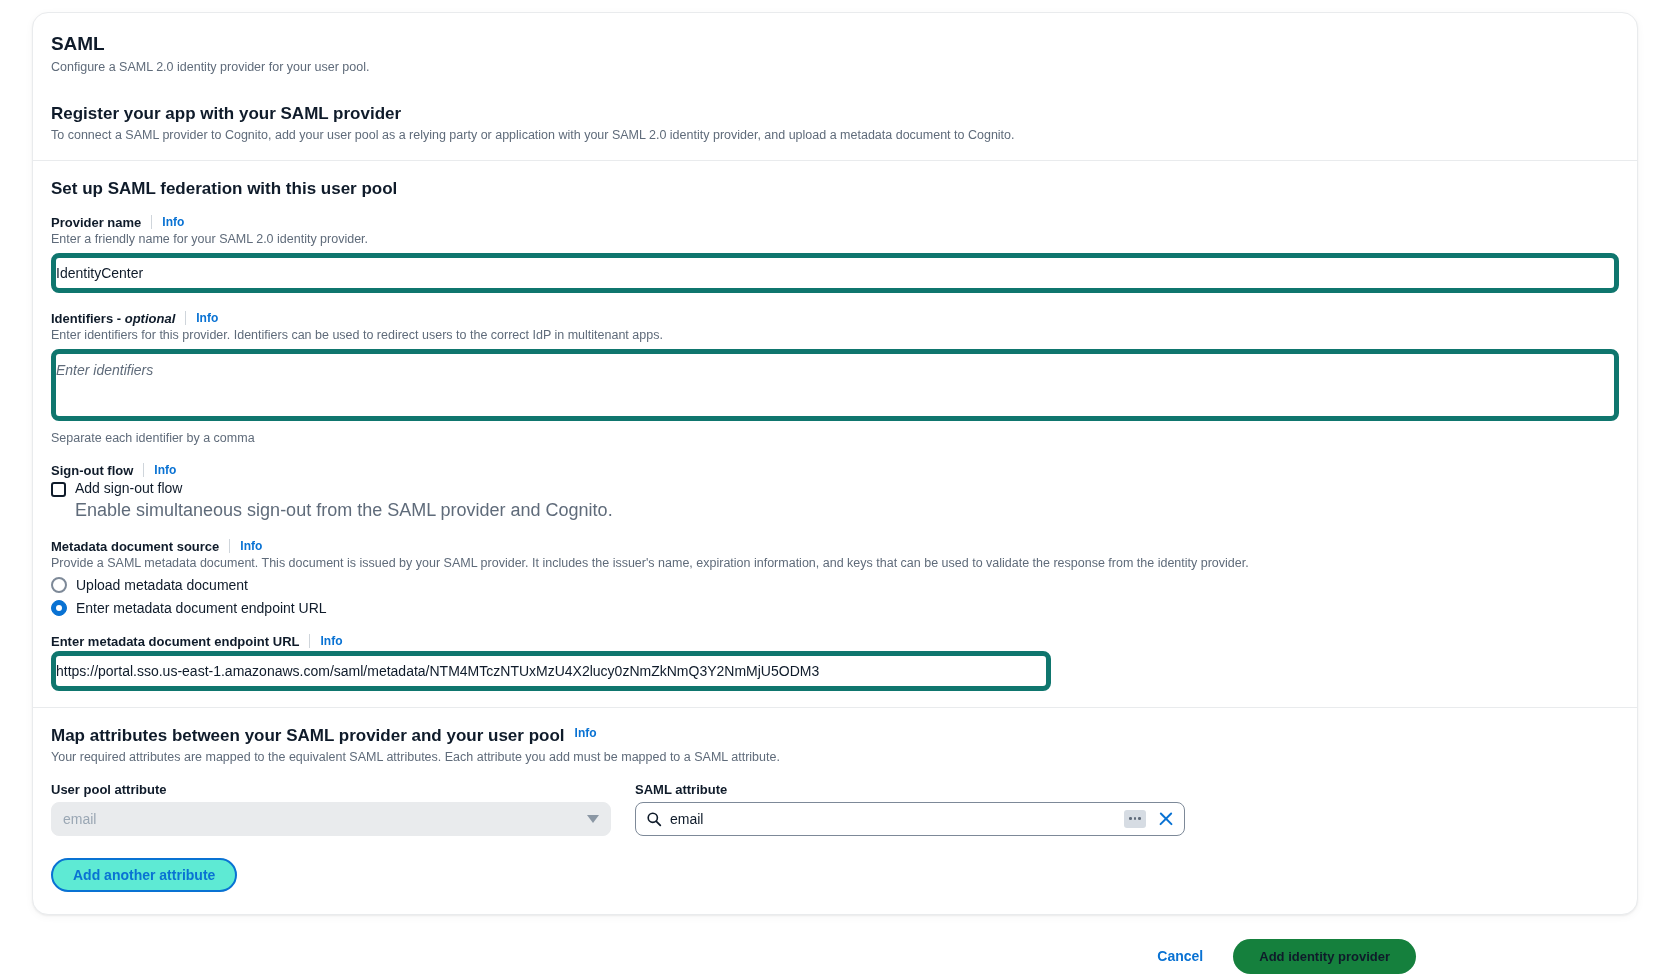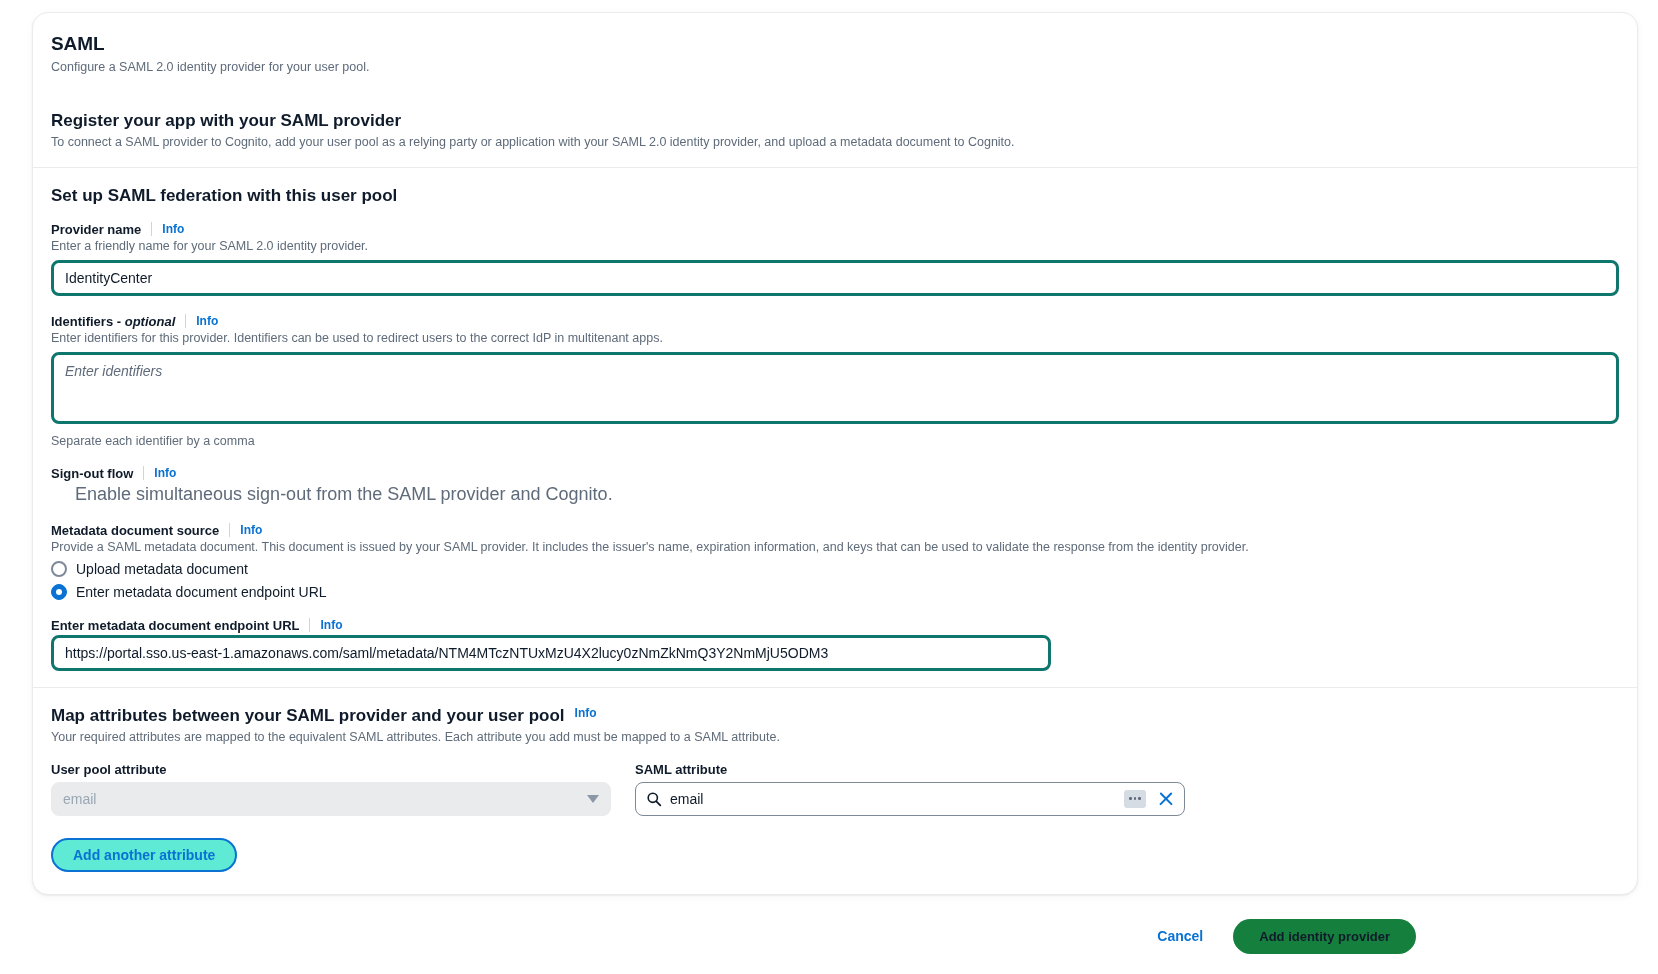--- a/index.html
+++ b/index.html
@@ -44,23 +44,23 @@
   .label-row { display: flex; align-items: center; gap: 0; margin-bottom: 2px; }
   .label { font-size: 13px; font-weight: bold; color: #0f1b2a; }
   .label .optional { font-weight: bold; font-style: italic; }
   .sep { width: 1px; height: 14px; background: #cfd5db; margin: 0 10px; display:inline-block; }
   .info-link { font-size: 12px; color: #0972d3; font-weight: bold; text-decoration: none; cursor: pointer; }
   .hint { font-size: 12.5px; color: #5f6b7a; margin: 0 0 7px 0; }
   .hint-below { font-size: 12.5px; color: #5f6b7a; margin: 6px 0 0 0; }
 
   input.txt, textarea.txt {
     width: 100%;
-    border: 3px solid #0f766e;
+    border: 5px solid #0f766e;
     border-radius: 8px;
-    padding: 7px 11px;
+    padding: 7px 0;
     font-size: 14px;
     font-family: "Liberation Sans", sans-serif;
     color: #0f1b2a;
     background: #ffffff;
     outline: none;
   }
   input.txt::placeholder, textarea.txt::placeholder { color: #5f6b7a; font-style: italic; }
   textarea.txt { height: 72px; resize: none; line-height: 1.4; }
   .url-input { max-width: 1000px; }
 
@@ -152,21 +152,21 @@
 </head>
 <body>
 
 <div class="page">
   <div class="card">
 
     <div class="sect pad-top">
       <h1 class="title">SAML</h1>
       <p class="desc">Configure a SAML 2.0 identity provider for your user pool.</p>
 
-      <h2 class="subtitle" style="margin-top:35px;">Register your app with your SAML provider</h2>
+      <h2 class="subtitle" style="margin-top:28px;">Register your app with your SAML provider</h2>
       <p class="desc">To connect a SAML provider to Cognito, add your user pool as a relying party or application with your SAML 2.0 identity provider, and upload a metadata document to Cognito.</p>
     </div>
 
     <div class="divider"></div>
 
     <div class="sect">
       <h2 class="subtitle">Set up SAML federation with this user pool</h2>
 
       <div class="field">
         <div class="label-row">
@@ -190,20 +190,24 @@
         <p class="hint">Enter identifiers for this provider. Identifiers can be used to redirect users to the correct IdP in multitenant apps.</p>
         <textarea class="txt" placeholder="Enter identifiers" style=""></textarea>
         <p class="hint-below">Separate each identifier by a comma</p>
       </div>
 
       <div class="field">
         <div class="label-row">
           <span class="label">Sign-out flow</span>
           <span class="sep"></span>
           <a class="info-link">Info</a>
+        </div>
+        <div class="check-row">
+          <span class="checkbox"></span>
+          <span class="check-label">Add sign-out flow</span>
         </div>
         <p class="check-sub">Enable simultaneous sign-out from the SAML provider and Cognito.</p>
       </div>
 
       <div class="field">
         <div class="label-row">
           <span class="label">Metadata document source</span>
           <span class="sep"></span>
           <a class="info-link">Info</a>
         </div>

